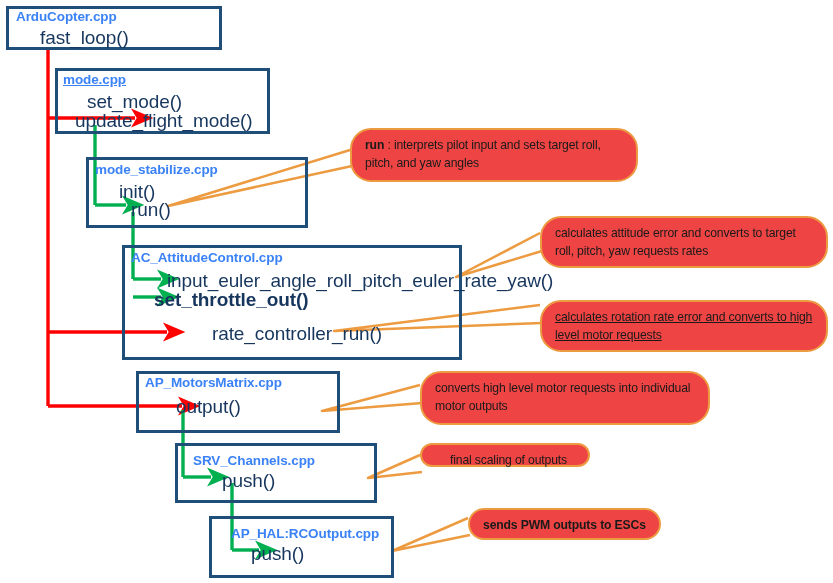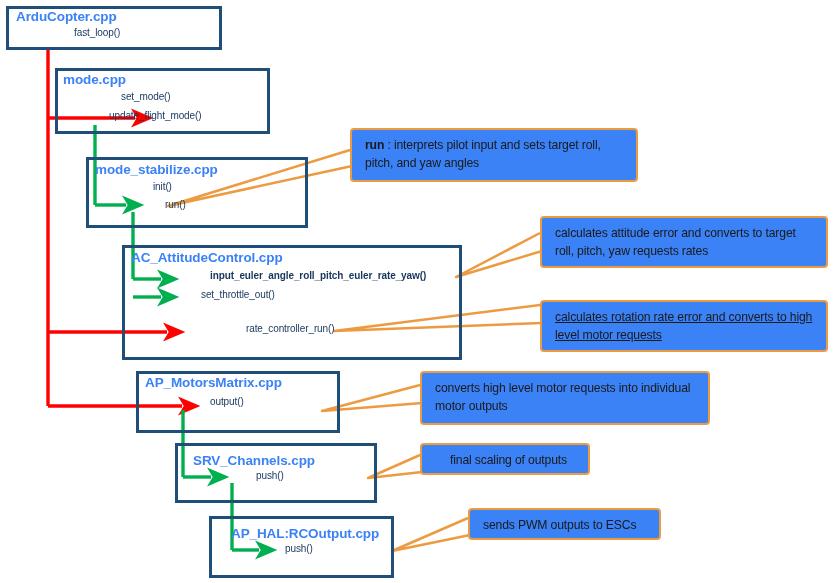--- a/index.html
+++ b/index.html
@@ -33,31 +33,30 @@
     position: absolute;
     font-weight: bold;
     color: #3b82f6;
     font-size: 13.5px;
     white-space: nowrap;
     letter-spacing: -0.1px;
   }
   .node-method {
     position: absolute;
     color: #17365D;
-    font-size: 10px;
+    font-size: 19px;
     white-space: nowrap;
     letter-spacing: -0.1px;
-    margin-left: 34px;
   }
   .callout {
     position: absolute;
     box-sizing: border-box;
     border: 2.5px solid #ED9B41;
-    border-radius: 4px;
-    background: #3b82f6;
+    border-radius: 21px;
+    background: #ef4444;
     color: #1a1a1a;
     font-size: 12.2px;
     line-height: 1.45;
     padding: 7px 12px 7px 13px;
     letter-spacing: -0.15px;
   }
   .callout b { font-weight: bold; }
 </style>
 </head>
 <body>
@@ -106,33 +105,33 @@
       <path d="M420,455 L368,478 L422,472"></path>
       <path d="M468,518 L392,551 L470,535"></path>
     </g>
   </svg>
 
   <div class="node-box" style="left:6px; top:6px; width:216px; height:44px;"></div>
   <div class="node-title" style="left:16px; top:9px;">ArduCopter.cpp</div>
   <div class="node-method" style="left:40px; top:27px;">fast_loop()</div>
 
   <div class="node-box" style="left:55px; top:68px; width:215px; height:66px;"></div>
-  <div class="node-title" style="left:63px; top:72px;">mode.cpp</div>
+  <div class="node-title" style="left:63px; top:72px;text-decoration:underline;">mode.cpp</div>
   <div class="node-method" style="left:87px; top:91px;">set_mode()</div>
   <div class="node-method" style="left:75px; top:110px;">update_flight_mode()</div>
 
   <div class="node-box" style="left:86px; top:157px; width:222px; height:71px;"></div>
   <div class="node-title" style="left:95px; top:162px;">mode_stabilize.cpp</div>
   <div class="node-method" style="left:119px; top:181px;">init()</div>
   <div class="node-method" style="left:131px; top:199px;">run()</div>
 
   <div class="node-box" style="left:122px; top:245px; width:340px; height:115px;"></div>
   <div class="node-title" style="left:131px; top:250px;">AC_AttitudeControl.cpp</div>
-  <div class="node-method" style="left:176px; top:270px;font-weight:bold;">input_euler_angle_roll_pitch_euler_rate_yaw()</div>
-  <div class="node-method" style="left:167px; top:289px;">set_throttle_out()</div>
+  <div class="node-method" style="left:167px; top:270px;">input_euler_angle_roll_pitch_euler_rate_yaw()</div>
+  <div class="node-method" style="left:154px; top:289px;font-weight:bold;">set_throttle_out()</div>
   <div class="node-method" style="left:167px; top:323px;padding-left:45px;">rate_controller_run()</div>
 
   <div class="node-box" style="left:136px; top:371px; width:204px; height:62px;"></div>
   <div class="node-title" style="left:145px; top:375px;">AP_MotorsMatrix.cpp</div>
   <div class="node-method" style="left:176px; top:396px;">output()</div>
 
   <div class="node-box" style="left:175px; top:443px; width:202px; height:60px;"></div>
   <div class="node-title" style="left:186px; top:453px;padding-left:7px;">SRV_Channels.cpp</div>
   <div class="node-method" style="left:222px; top:470px;">push()</div>
 
@@ -149,21 +148,21 @@
   </div>
 
   <div class="callout" style="left:540px; top:300px; width:288px; height:52px;text-decoration:underline;">
     <span>calculates rotation rate error and converts to high level motor requests</span>
   </div>
 
   <div class="callout" style="left:420px; top:371px; width:290px; height:54px;">
     <span>converts high level motor requests into individual motor outputs</span>
   </div>
 
-  <div class="callout" style="left:420px; top:443px; width:170px; height:32px;padding-left:28px;">
+  <div class="callout" style="left:420px; top:443px; width:170px; height:24px;padding-left:28px;">
     <span>final scaling of outputs</span>
   </div>
 
-  <div class="callout" style="left:468px; top:508px; width:193px; height:32px;">
+  <div class="callout" style="left:468px; top:508px; width:193px; height:32px;font-weight:bold;">
     <span>sends PWM outputs to ESCs</span>
   </div>
 
 </div>
 
 </body></html>

